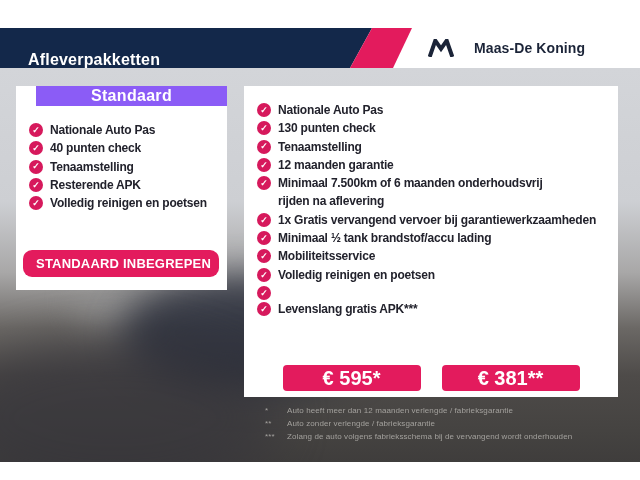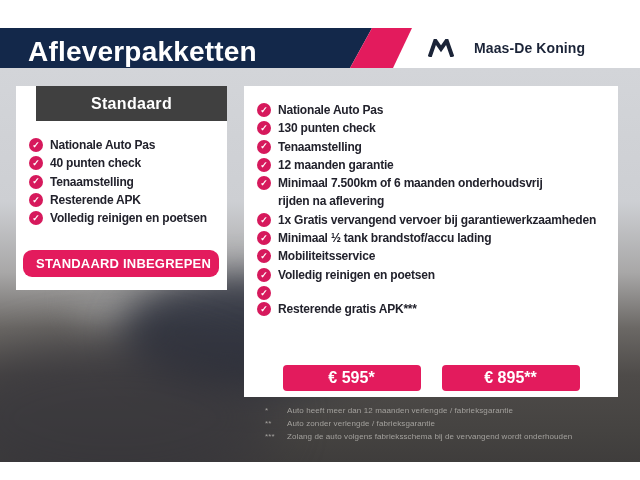--- a/index.html
+++ b/index.html
@@ -19,49 +19,49 @@
   .blob-car   { left:120px; top:205px; width:260px; height:120px; background:#232837; opacity:.75; }
   .blob-light { left:75px;  top:212px; width:80px;  height:46px;  background:#969696; opacity:.8; }
   .blob-dark  { left:-50px; top:270px; width:330px; height:160px; background:#34333a; opacity:.6; filter:blur(24px); }
 
   
   .header-bar { position:absolute; left:0; top:28px; width:640px; height:40px; }
   .header-navy { position:absolute; inset:0; background:#13284a;
     clip-path:polygon(0 0, 372px 0, 350px 100%, 0 100%); }
   .header-pink { position:absolute; inset:0; background:#e31b5d;
     clip-path:polygon(372px 0, 412px 0, 393px 100%, 350px 100%); }
-  .header-title { position:absolute; left:28px; top:4px; height:40px; display:flex; align-items:center;
-    color:#ffffff; font-size:28px; font-weight:bold; letter-spacing:.2px; }
+  .header-title { position:absolute; left:28px; top:12px; height:40px; display:flex; align-items:center;
+    color:#ffffff; font-size:16px; font-weight:bold; letter-spacing:.2px; }
   .brand { position:absolute; left:428px; top:0; height:40px; display:flex; align-items:center; gap:20px; }
   .brand-name { font-size:14px; font-weight:bold; color:#1b2438; letter-spacing:.1px; }
 
   
   .card { position:absolute; background:#ffffff; }
   .card-standaard { left:16px;  top:86px; width:211px; height:204px; }
   .card-approved  { left:244px; top:86px; width:374px; height:311px; }
-  .card-header { height:35px; background:#404040; display:flex; align-items:center; justify-content:center;
+  .card-header { height:20px; background:#8b5cf6; display:flex; align-items:center; justify-content:center;
     color:#ffffff; font-size:16px; font-weight:bold; letter-spacing:.3px;margin-left:20px; }
 
   .checklist { list-style:none; margin:0; padding:15px 4px 0 13px; display:flex; flex-direction:column; }
   .check-item { display:flex; align-items:flex-start; gap:7px; line-height:18.3px;
     font-size:12px; font-weight:bold; color:#22222c; letter-spacing:-0.2px; }
   .check-badge { flex:0 0 auto; width:14px; height:14px; margin-top:2px; border-radius:50%;
     background:#d6195c; color:#ffffff; font-size:9px; font-weight:bold;
     display:flex; align-items:center; justify-content:center; }
   .check-text { white-space:pre-line; }
 
   .included-btn { position:absolute; left:7px; right:8px; bottom:13px; height:27px;
     background:#e31b5d; border:0; border-radius:9px; color:#ffffff;
     font-family:"Liberation Sans", sans-serif; font-size:13px; font-weight:bold;
     letter-spacing:.2px; white-space:nowrap; display:flex; align-items:center; justify-content:center;
     cursor:pointer;padding-left:11px; }
 
   .price-row { position:absolute; left:0; right:0; bottom:6px; display:flex; justify-content:center; gap:21px; }
   .price-btn { width:138px; height:26px; background:#e31b5d; border:0; border-radius:4px;
-    color:#ffffff; font-family:"Liberation Sans", sans-serif; font-size:16px; font-weight:bold;
+    color:#ffffff; font-family:"Liberation Sans", sans-serif; font-size:20px; font-weight:bold;
     display:flex; align-items:center; justify-content:center; cursor:pointer; }
 
   
   .footnotes { position:absolute; left:265px; top:404px; display:flex; flex-direction:column; }
   .fn { display:flex; font-size:8px; line-height:13px; color:#a3a19d; letter-spacing:.1px; }
   .fn-sym { width:22px; flex:0 0 auto; }
 
   .bottom-strip { position:absolute; left:0; top:462px; width:640px; height:18px; background:#ffffff; }
 </style>
 </head>
@@ -167,26 +167,26 @@
           <span class="check-badge">✓</span>
           <span class="check-text">Volledig reinigen en poetsen</span>
         </li>
 
         <li class="check-item">
           <span class="check-badge">✓</span>
         </li>
 
         <li class="check-item">
           <span class="check-badge">✓</span>
-          <span class="check-text">Resterende gratis APK***</span>
+          <span class="check-text">Levenslang gratis APK***</span>
         </li>
       </ul>
     <div class="price-row">
       <button class="price-btn">€ 595*</button>
-      <button class="price-btn">€ 895**</button>
+      <button class="price-btn">€ 381**</button>
     </div>
   </div>
 
   <div class="footnotes">
 
       <div class="fn">
         <span class="fn-sym">*</span>
         <span class="fn-text">Auto heeft meer dan 12 maanden verlengde / fabrieksgarantie</span>
       </div>
 

